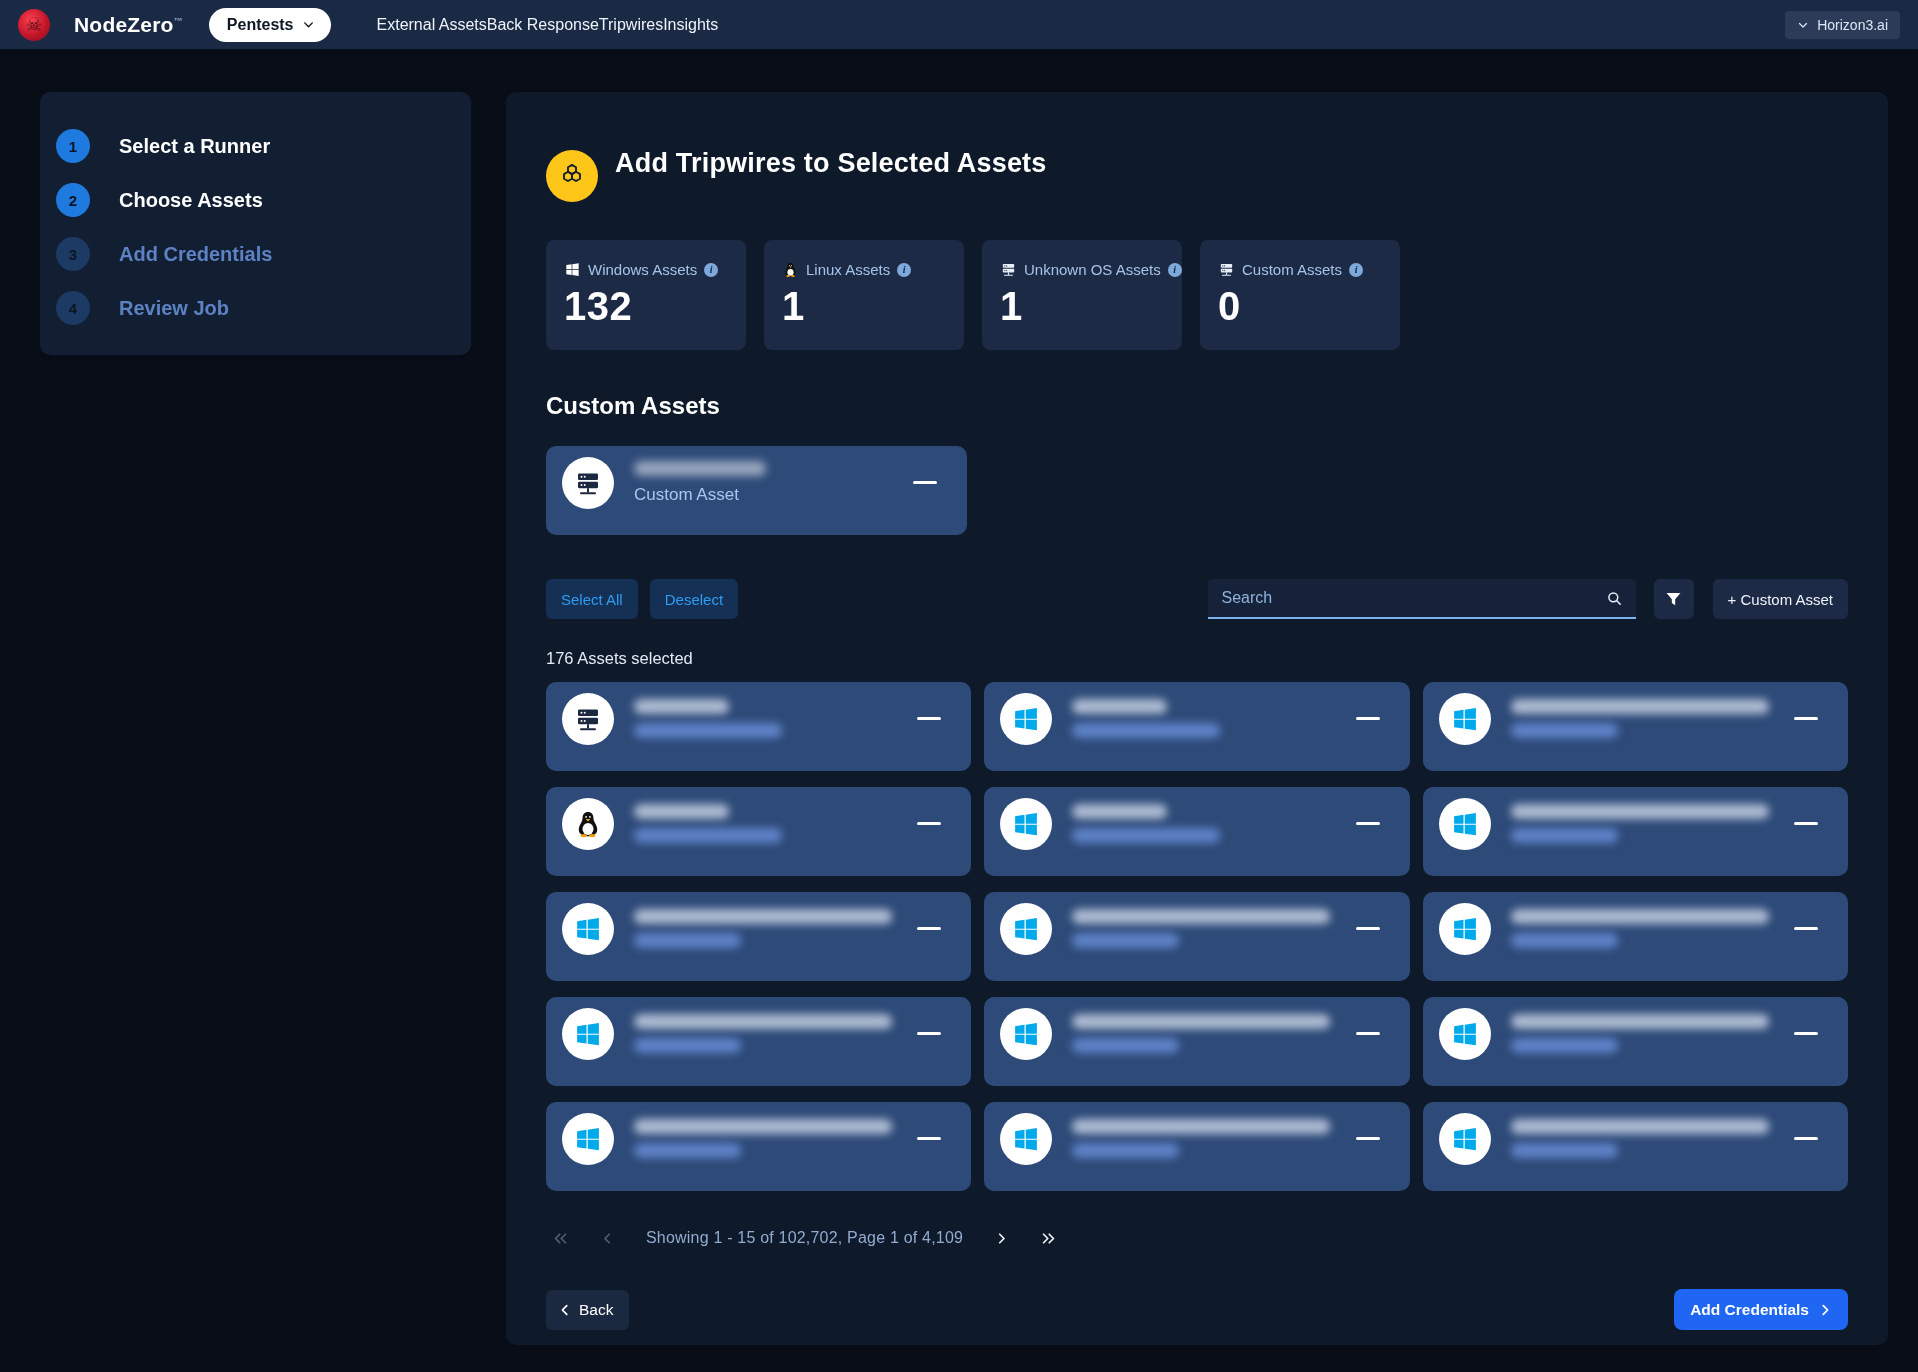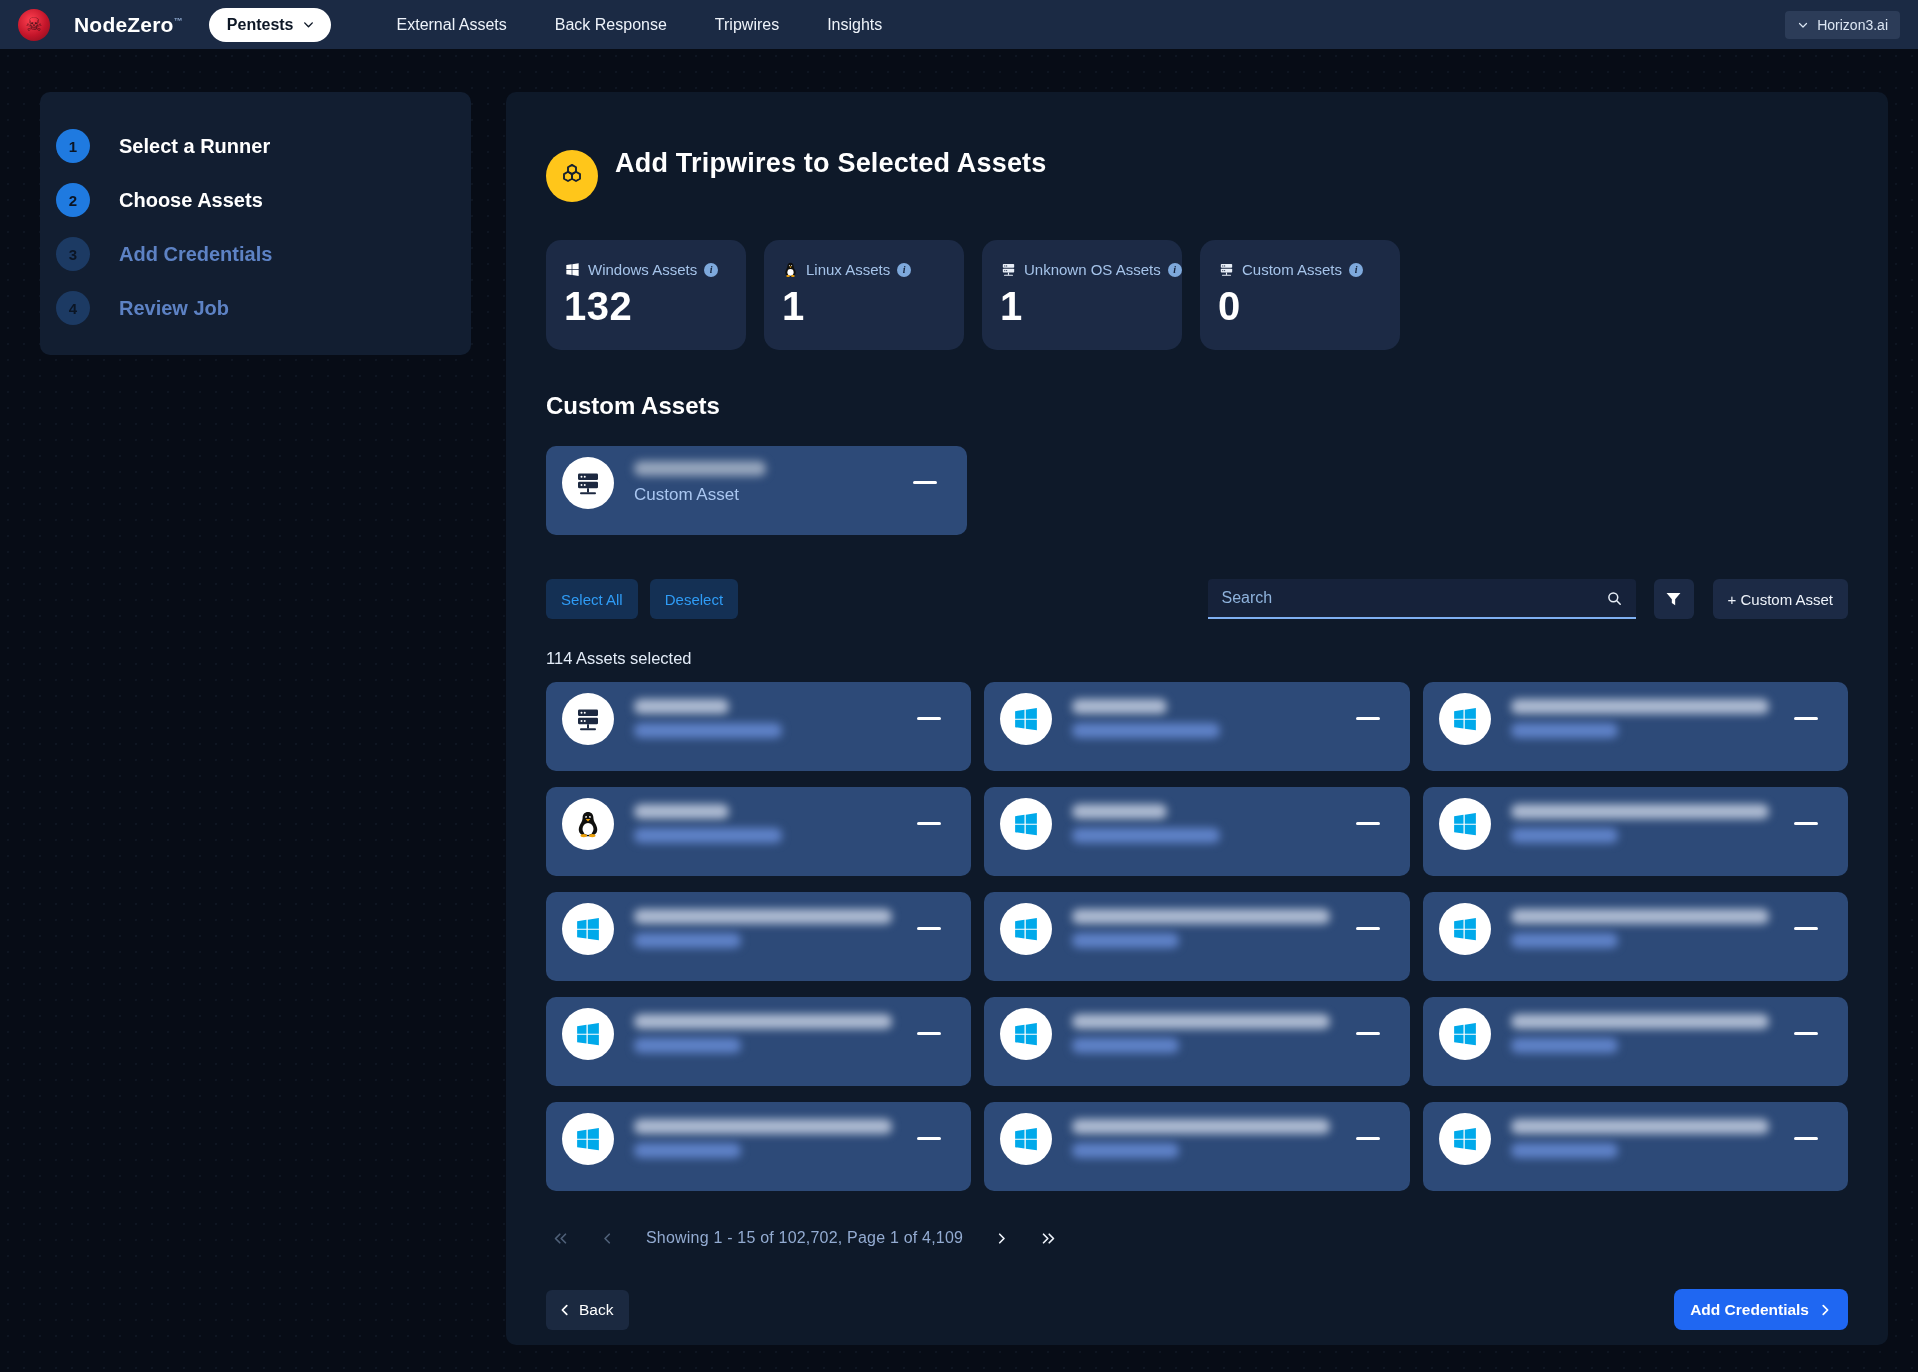--- a/index.html
+++ b/index.html
@@ -28,21 +28,21 @@
   }
   .brand-name { font-size:21px; font-weight:800; color:#fff; letter-spacing:.2px;margin-left:14px; }
   .brand-name sup { font-size:9px; color:#8fa9cf; font-weight:700; }
   .pill-btn {
     margin-left:26px; background:#fff; color:#0d1726; border:none;
     font-family:inherit; font-weight:800; font-size:16px;
     border-radius:999px; height:34px; padding:0 16px 0 18px;
     display:flex; align-items:center; gap:8px; cursor:pointer;
   }
   .pill-btn svg { width:13px; height:13px; }
-  .nav-links { display:flex; align-items:flex-end; gap:48px; margin-left:66px; }
+  .nav-links { display:flex; align-items:flex-end; margin-left:46px; }
   .nav-link { font-size:16px; color:#eef3fa; cursor:pointer; }
   .account-btn {
     margin-left:auto; background:#2c3c58; color:#dce6f3; border:none;
     font-family:inherit; font-size:14px; border-radius:4px; height:28px;
     padding:0 12px; display:flex; align-items:center; gap:8px; cursor:pointer;
   }
   .account-btn svg { width:12px; height:12px; }
 
   
   .stepper {
@@ -69,21 +69,21 @@
   .page-header { display:flex; gap:17px; }
   .tripwire-badge {
     width:52px; height:52px; border-radius:50%; background:#ffc61a; flex:none;
     display:flex; align-items:center; justify-content:center; margin-top:2px;
   }
   .page-title { font-size:27px; font-weight:800; color:#fff; letter-spacing:.2px; }
   .page-subtitle { margin-top:7px; font-size:16.5px; line-height:1.45; color:#b9d0ee; max-width:1150px; }
 
   
   .stats-row { display:flex; gap:18px; margin-top:38px; }
-  .stat-card { width:200px; height:110px; background:#1c2a45; border-radius:15px; padding:21px 18px; }
+  .stat-card { width:200px; height:110px; background:#1c2a45; border-radius:8px; padding:21px 18px; }
   .stat-head { display:flex; align-items:center; gap:7px; color:#a5c3e9; font-size:15px; white-space:nowrap; }
   .stat-head .os-ic { width:17px; height:17px; flex:none; display:flex; }
   .stat-head .os-ic svg { width:100%; height:100%; }
   .info-dot {
     width:14px; height:14px; border-radius:50%; background:#7ea9dc; color:#14233c;
     font-size:10px; font-weight:800; display:inline-flex; align-items:center; justify-content:center;
     flex:none; cursor:pointer; font-family:"Liberation Serif", serif; font-style:italic;
   }
   .stat-value { margin-top:6px; font-size:40px; font-weight:800; color:#fff; letter-spacing:.5px; }
 
@@ -361,21 +361,21 @@
       </svg>
     </div>
     <button class="icon-btn">
       <svg viewBox="0 0 24 24">
         <path fill="currentColor" d="M3.2 3.8h17.6l-6.7 8v7.4l-4.2-2.7v-4.7z"></path>
       </svg>
     </button>
     <button class="dark-btn">+ Custom Asset</button>
   </div>
 
-  <div class="selected-count">114 Assets selected</div>
+  <div class="selected-count">176 Assets selected</div>
 
   <div class="asset-grid" id="asset-grid">
       <div class="asset-card">
         <div class="avatar-circle">
           <svg viewBox="0 0 24 24">
     <g fill="#1c2840">
       <rect x="4" y="4.3" width="16" height="5.3" rx="1.1"></rect>
       <rect x="4" y="10.9" width="16" height="5.3" rx="1.1"></rect>
       <rect x="11.2" y="16.2" width="1.6" height="3.4"></rect>
       <rect x="5.6" y="19.4" width="12.8" height="1.5" rx=".75"></rect>

